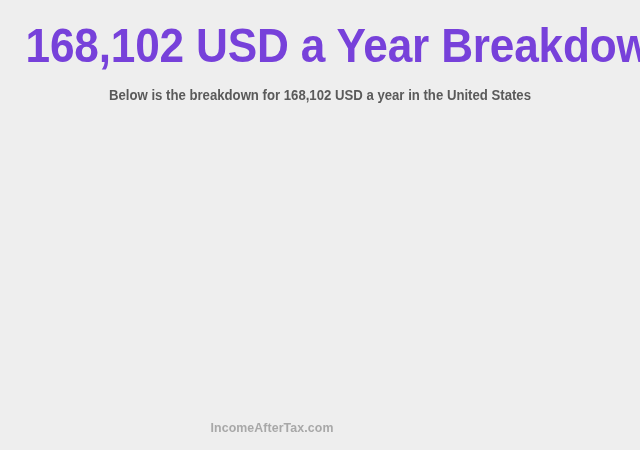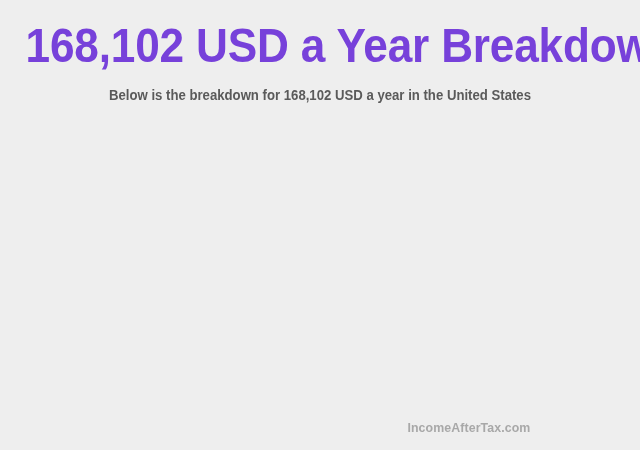--- a/index.html
+++ b/index.html
@@ -77,21 +77,21 @@
     height: 296px;
     background: #eeeeee;
   }
 
   
   .site-footer {
     position: absolute;
     top: 420px;
     left: 0;
     width: 544px;
-    text-align: right;
+    text-align: center;
   }
 
   .footer-text {
     margin: 0;
     padding: 0;
     font-family: "Liberation Sans Narrow", "Liberation Sans", sans-serif;
     font-size: 13px;
     line-height: 16px;
     font-weight: bold;
     color: #a8a8a8;

